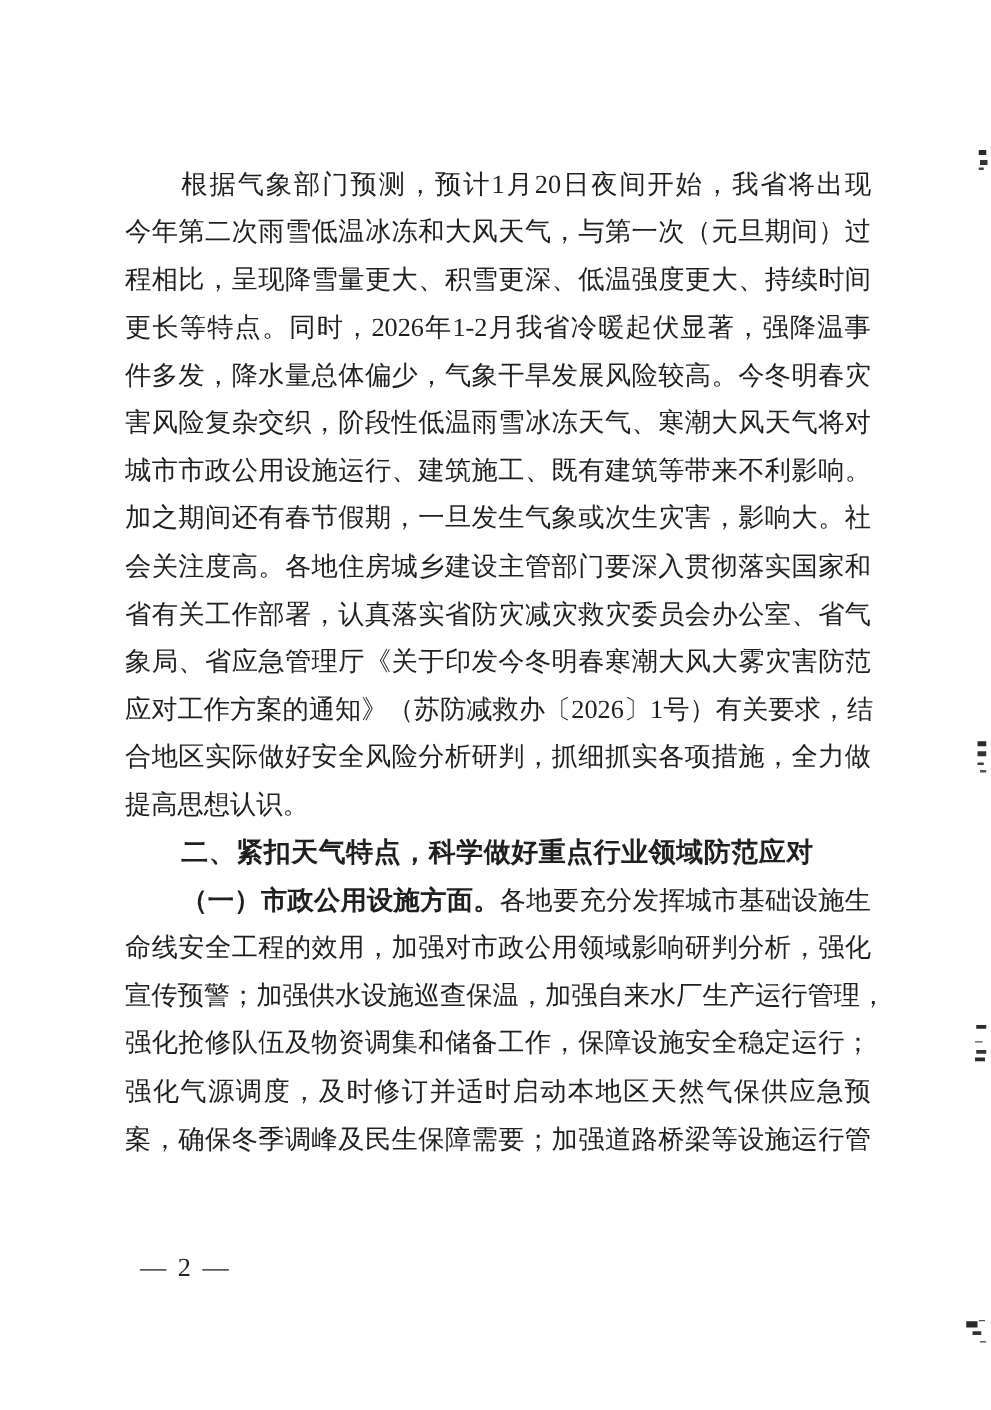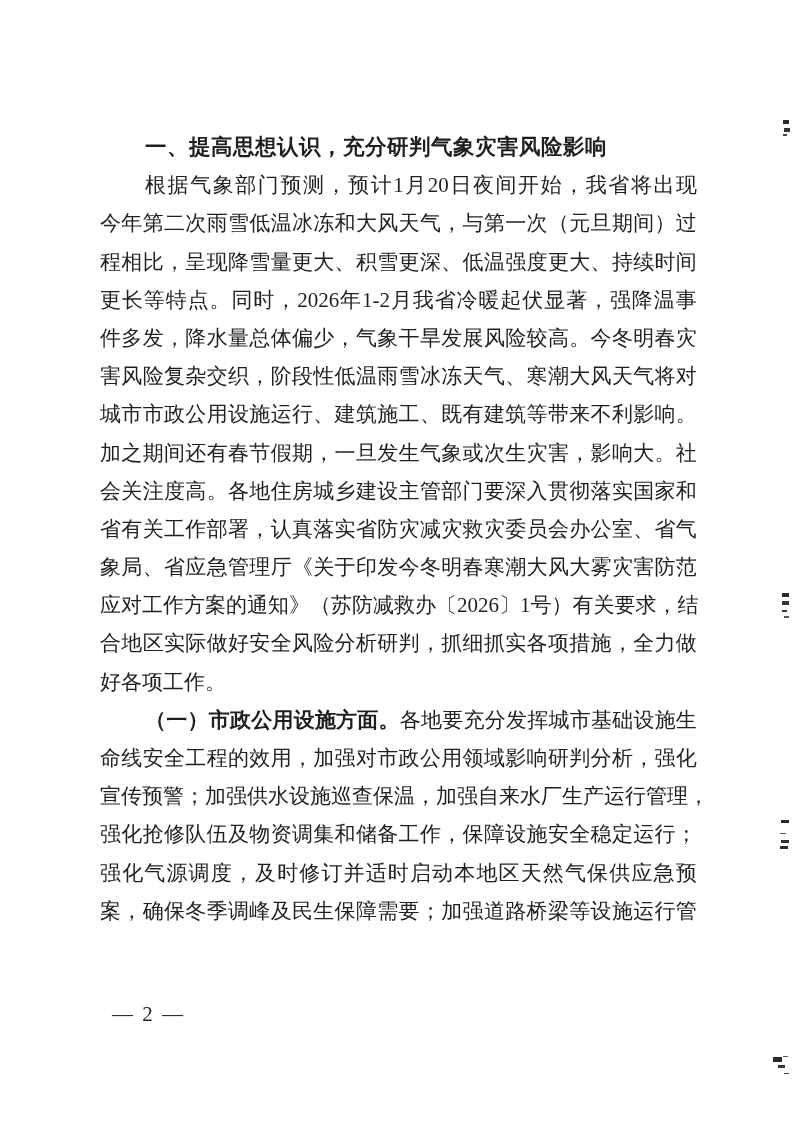--- a/index.html
+++ b/index.html
@@ -64,21 +64,20 @@
           box-shadow: -2px 12px 0 -1px #555, 0 20px 0 0 #333, -1px 26px 0 0 #2a2a2a; }
   .art4 { left: 773px; top: 1057px; width: 9px; height: 5px;
           box-shadow: 4px 7px 0 -1px #333, 8px -3px 0 -2px #555, 9px 14px 0 -2px #444; }
 </style>
 </head>
 <body>
 
 <div class="page">
 
   <div class="content" id="doc-lines">
-      <div class="line head indent">一、提高思想认识，充分研判气象灾害风险影响</div>
       <div class="line just indent">
         <span>根</span>
         <span>据</span>
         <span>气</span>
         <span>象</span>
         <span>部</span>
         <span>门</span>
         <span>预</span>
         <span>测</span>
         <span>，</span>
@@ -450,21 +449,22 @@
         <span>实</span>
         <span>各</span>
         <span>项</span>
         <span>措</span>
         <span>施</span>
         <span>，</span>
         <span>全</span>
         <span>力</span>
         <span>做</span>
       </div>
-      <div class="line">好各项工作。</div>
+      <div class="line">提高思想认识。</div>
+      <div class="line head indent">二、紧扣天气特点，科学做好重点行业领域防范应对</div>
       <div class="line just indent">
         <span class="ld">（</span>
         <span class="ld">一</span>
         <span class="ld">）</span>
         <span class="ld">市</span>
         <span class="ld">政</span>
         <span class="ld">公</span>
         <span class="ld">用</span>
         <span class="ld">设</span>
         <span class="ld">施</span>

